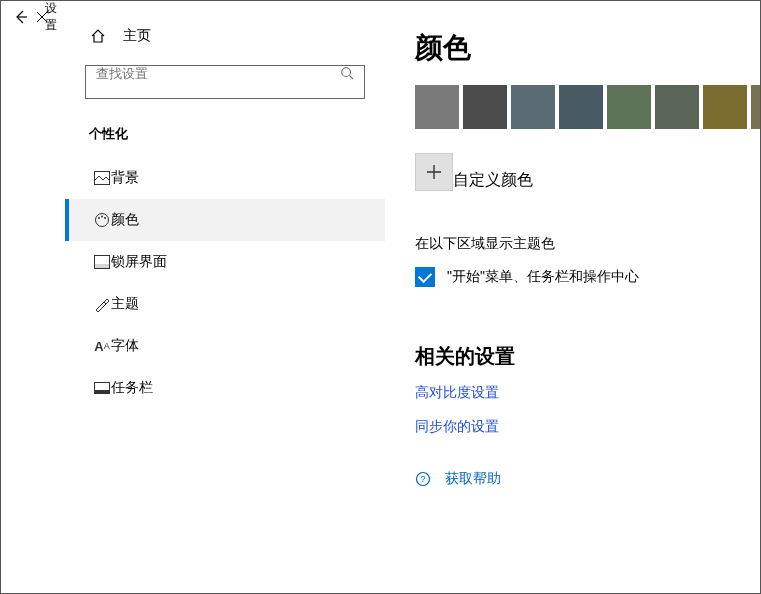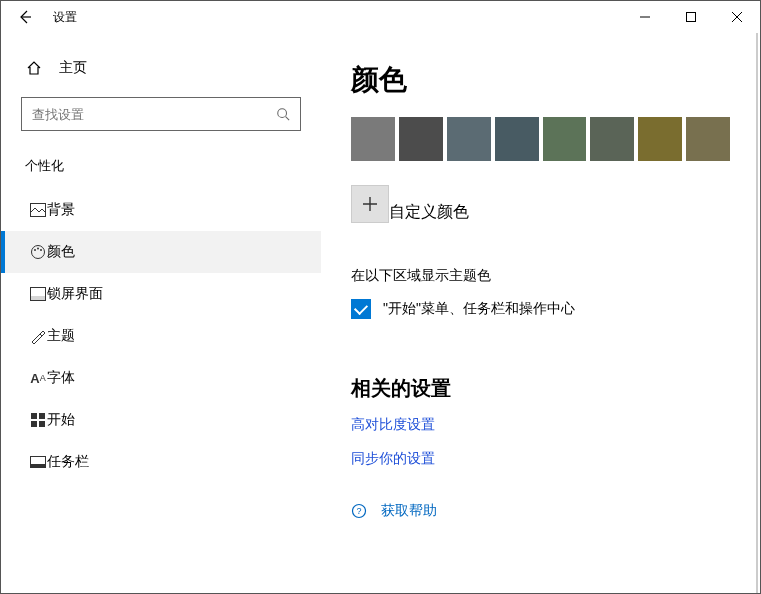--- a/index.html
+++ b/index.html
@@ -1,30 +1,30 @@
 <!DOCTYPE html>
 <html><head>
 <meta charset="utf-8">
 <style>
 * { margin: 0; padding: 0; box-sizing: border-box; font-family: "Microsoft YaHei", "Segoe UI", sans-serif; }
 body { background: #fff; }
-.window { width: 761px; height: 594px; border: 1px solid #555; background: #fff; position: relative; display: flex; flex-direction: column; overflow: hidden; }
+.window { width: 761px; height: 594px; border: 1px solid #555; background: #fff; position: relative; display: flex; flex-direction: row; overflow: hidden; }
 .titlebar { height: 32px; display: flex; align-items: center; position: relative; }
 .titlebar .back { width: 48px; height: 32px; display: flex; align-items: center; justify-content: center; cursor: pointer; }
 .titlebar .title { font-size: 12px; margin-left: 4px; }
 .win-controls { position: absolute; right: 0; top: 0; display: flex; }
 .win-controls .wc { width: 46px; height: 32px; display: flex; align-items: center; justify-content: center; cursor: pointer; }
 .body { flex: 1; display: flex; min-height: 0; }
 .sidebar { width: 320px; padding: 16px 0 0 0; overflow-y: auto; }
 .home-row { display: flex; align-items: center; gap: 16px; padding: 10px 24px; cursor: pointer; font-size: 14px; }
 .home-row .icn { width: 18px; display:flex; align-items:center; justify-content:center; }
 .search-wrap { margin: 10px 20px 18px 20px; }
-.search { width: 100%; height: 34px; border: 1px solid #666; display: flex; align-items: center; padding: 0 10px; }
+.search { width: 100%; height: 34px; border: 1px solid #666; display: flex; align-items: flex-start; padding: 0 10px; }
 .search input { flex: 1; border: none; outline: none; font-size: 13px; background: transparent; }
-.section-label { font-size: 13px; font-weight: 400; padding: 8px 24px 14px; }
+.section-label { font-size: 13px; font-weight: 700; padding: 8px 24px 14px; }
 .nav-item { display: flex; align-items: center; padding: 12px 24px; font-size: 14px; cursor: pointer; position: relative; border-left: 4px solid transparent; }
 .nav-item.active { background: #f2f2f2; border-left: 4px solid #0078d4; }
 .nav-item .icn { width: 18px; display:flex; align-items:center; justify-content:center; color:#333; }
 .content { flex: 1; padding: 28px 30px 20px 30px; overflow-y: auto; position: relative; }
 .content h1 { font-size: 28px; font-weight: 600; margin-bottom: 18px; }
 .swatches { display: flex; gap: 4px; margin-bottom: 24px; }
 .swatch { width: 44px; height: 44px; cursor: pointer; }
 .custom-row { display: flex; align-items: flex-end; margin-bottom: 44px; }
 .custom-btn { width: 38px; height: 38px; background: #e0e0e0; display:flex; align-items:center; justify-content:center; font-size:18px; color:#333; cursor: pointer; border:1px solid #ccc; }
 .sub-h { font-size: 14px; margin-bottom: 14px; }
@@ -133,31 +133,20 @@
       </div>
       <div class="nav-item">
         <span class="icn">
             <span style="font-size:13px;font-weight:600">A</span>
             <span style="font-size:9px">A</span>
           </span>
         <span>字体</span>
       </div>
       <div class="nav-item">
         <span class="icn">
-            <svg width="14" height="14" viewBox="0 0 14 14">
-              <rect x="0" y="0" width="6" height="6" fill="#333"></rect>
-              <rect x="8" y="0" width="6" height="6" fill="#333"></rect>
-              <rect x="0" y="8" width="6" height="6" fill="#333"></rect>
-              <rect x="8" y="8" width="6" height="6" fill="#333"></rect>
-            </svg>
-          </span>
-        <span>开始</span>
-      </div>
-      <div class="nav-item">
-        <span class="icn">
             <svg width="16" height="12" viewBox="0 0 16 12">
               <rect x="0.5" y="0.5" width="15" height="11" stroke="#333" fill="none"></rect>
               <rect x="0.5" y="8" width="15" height="3.5" fill="#333"></rect>
             </svg>
           </span>
         <span>任务栏</span>
       </div>
     </div>
 
     <div class="content">

